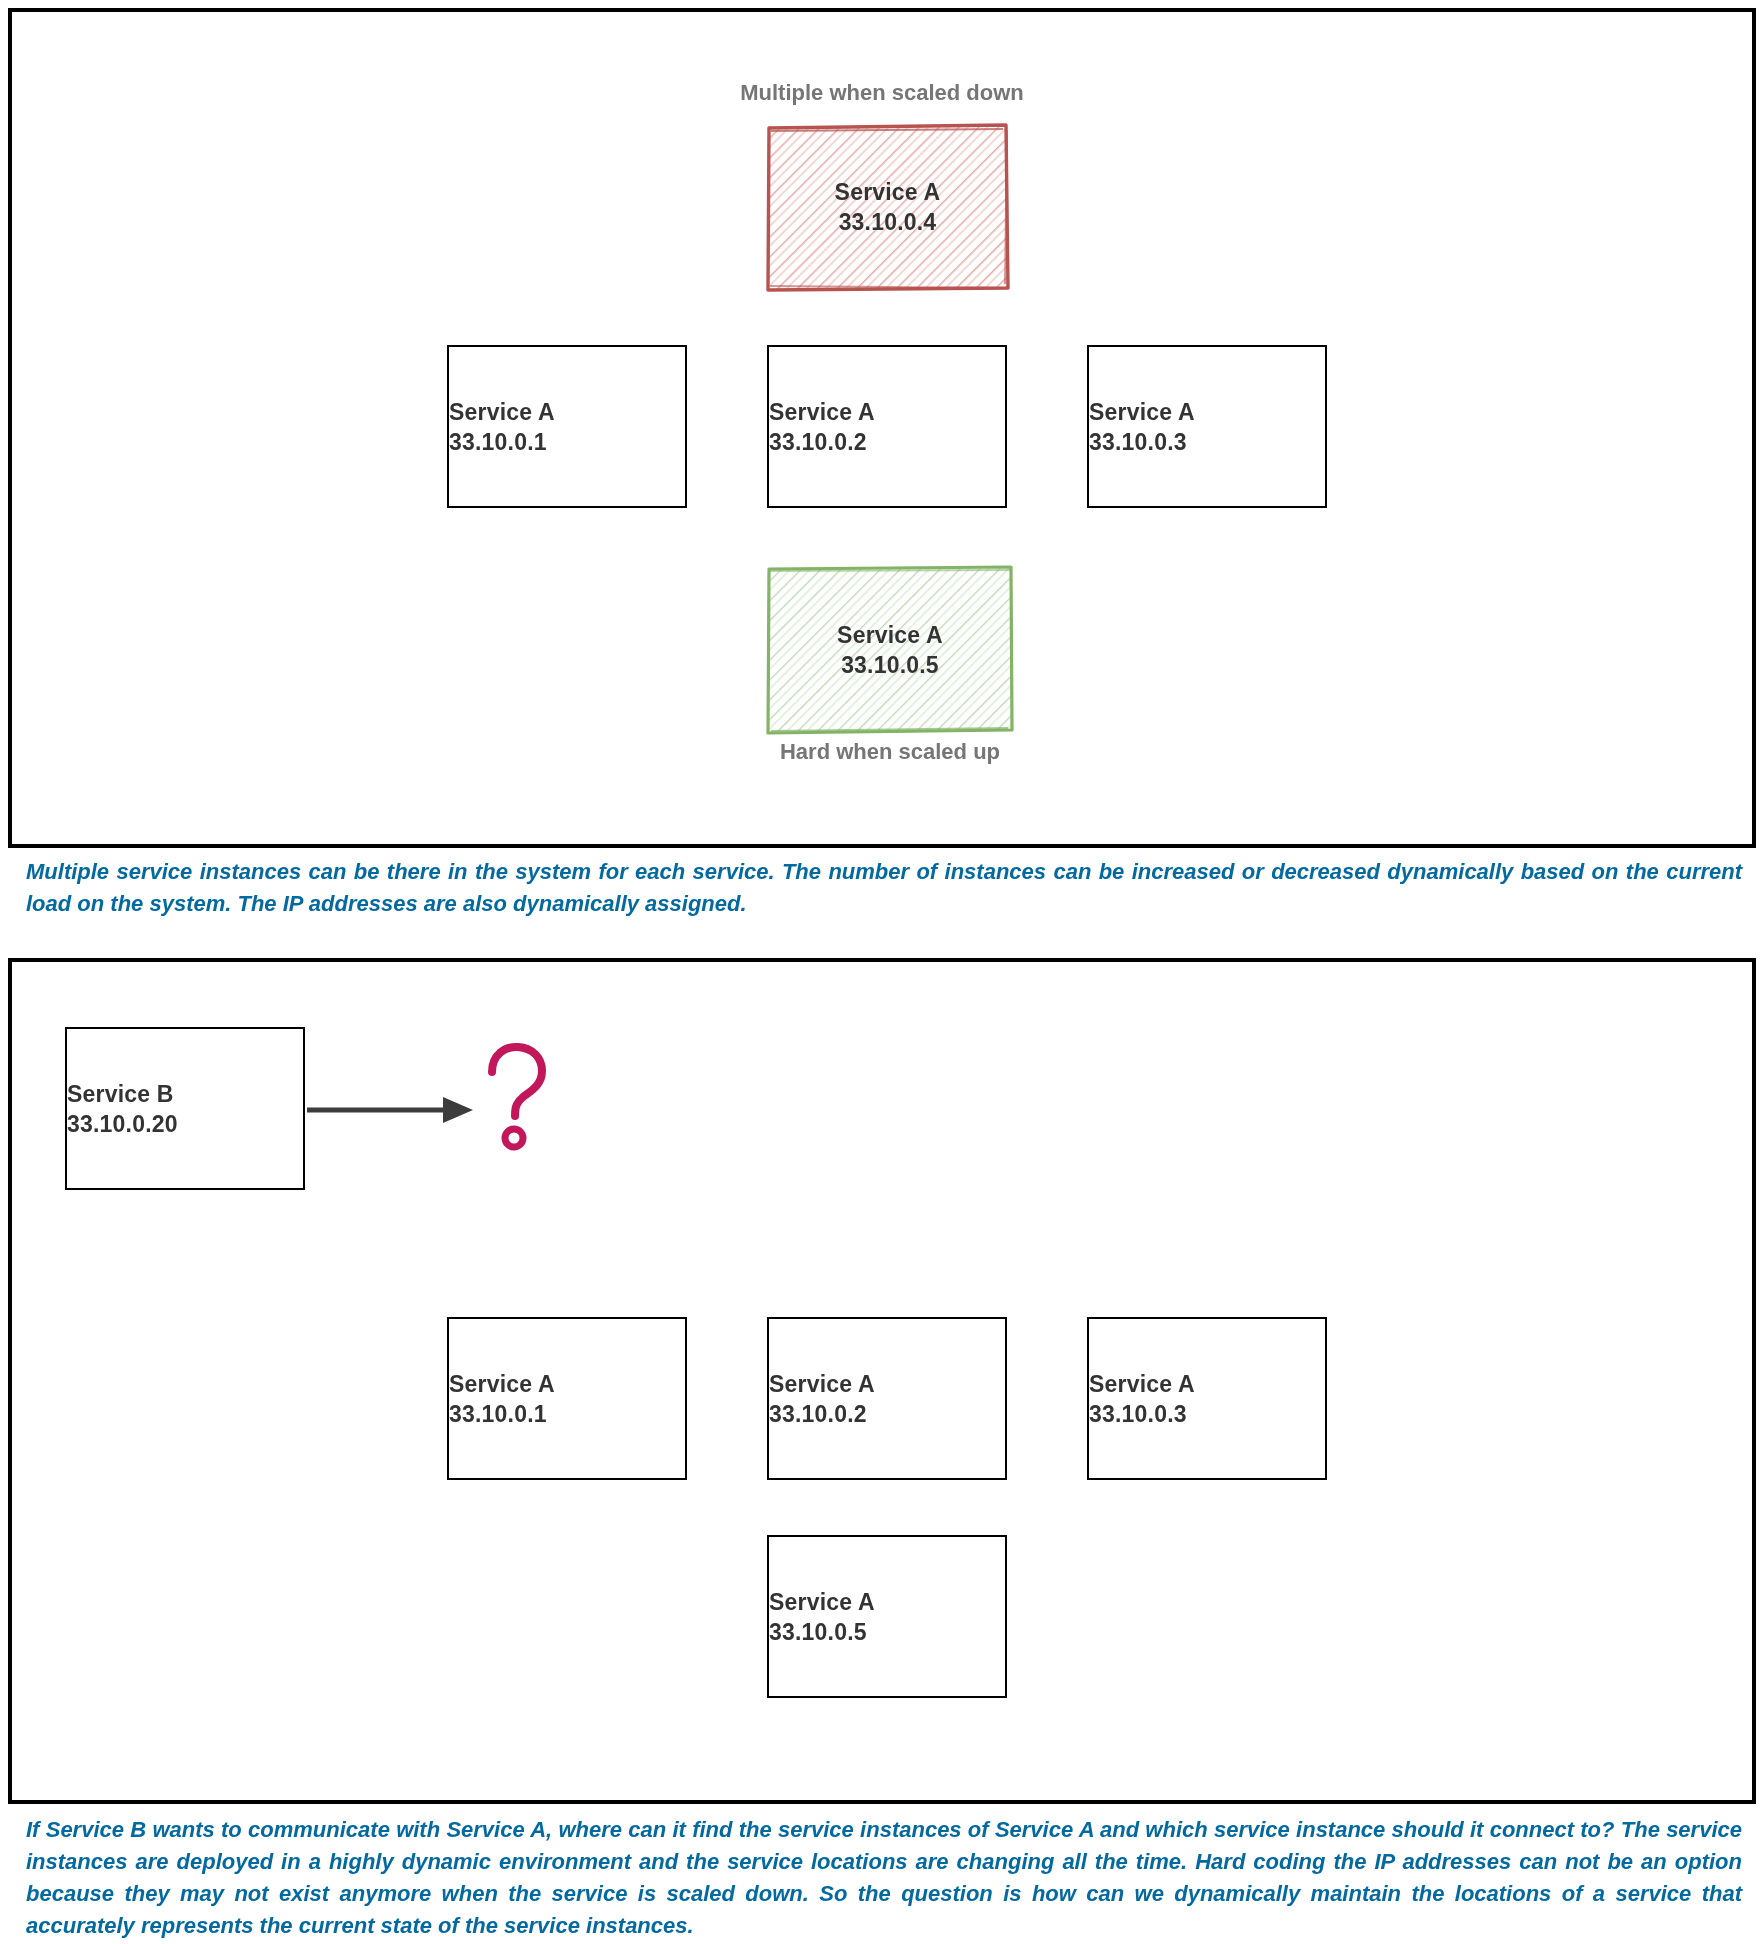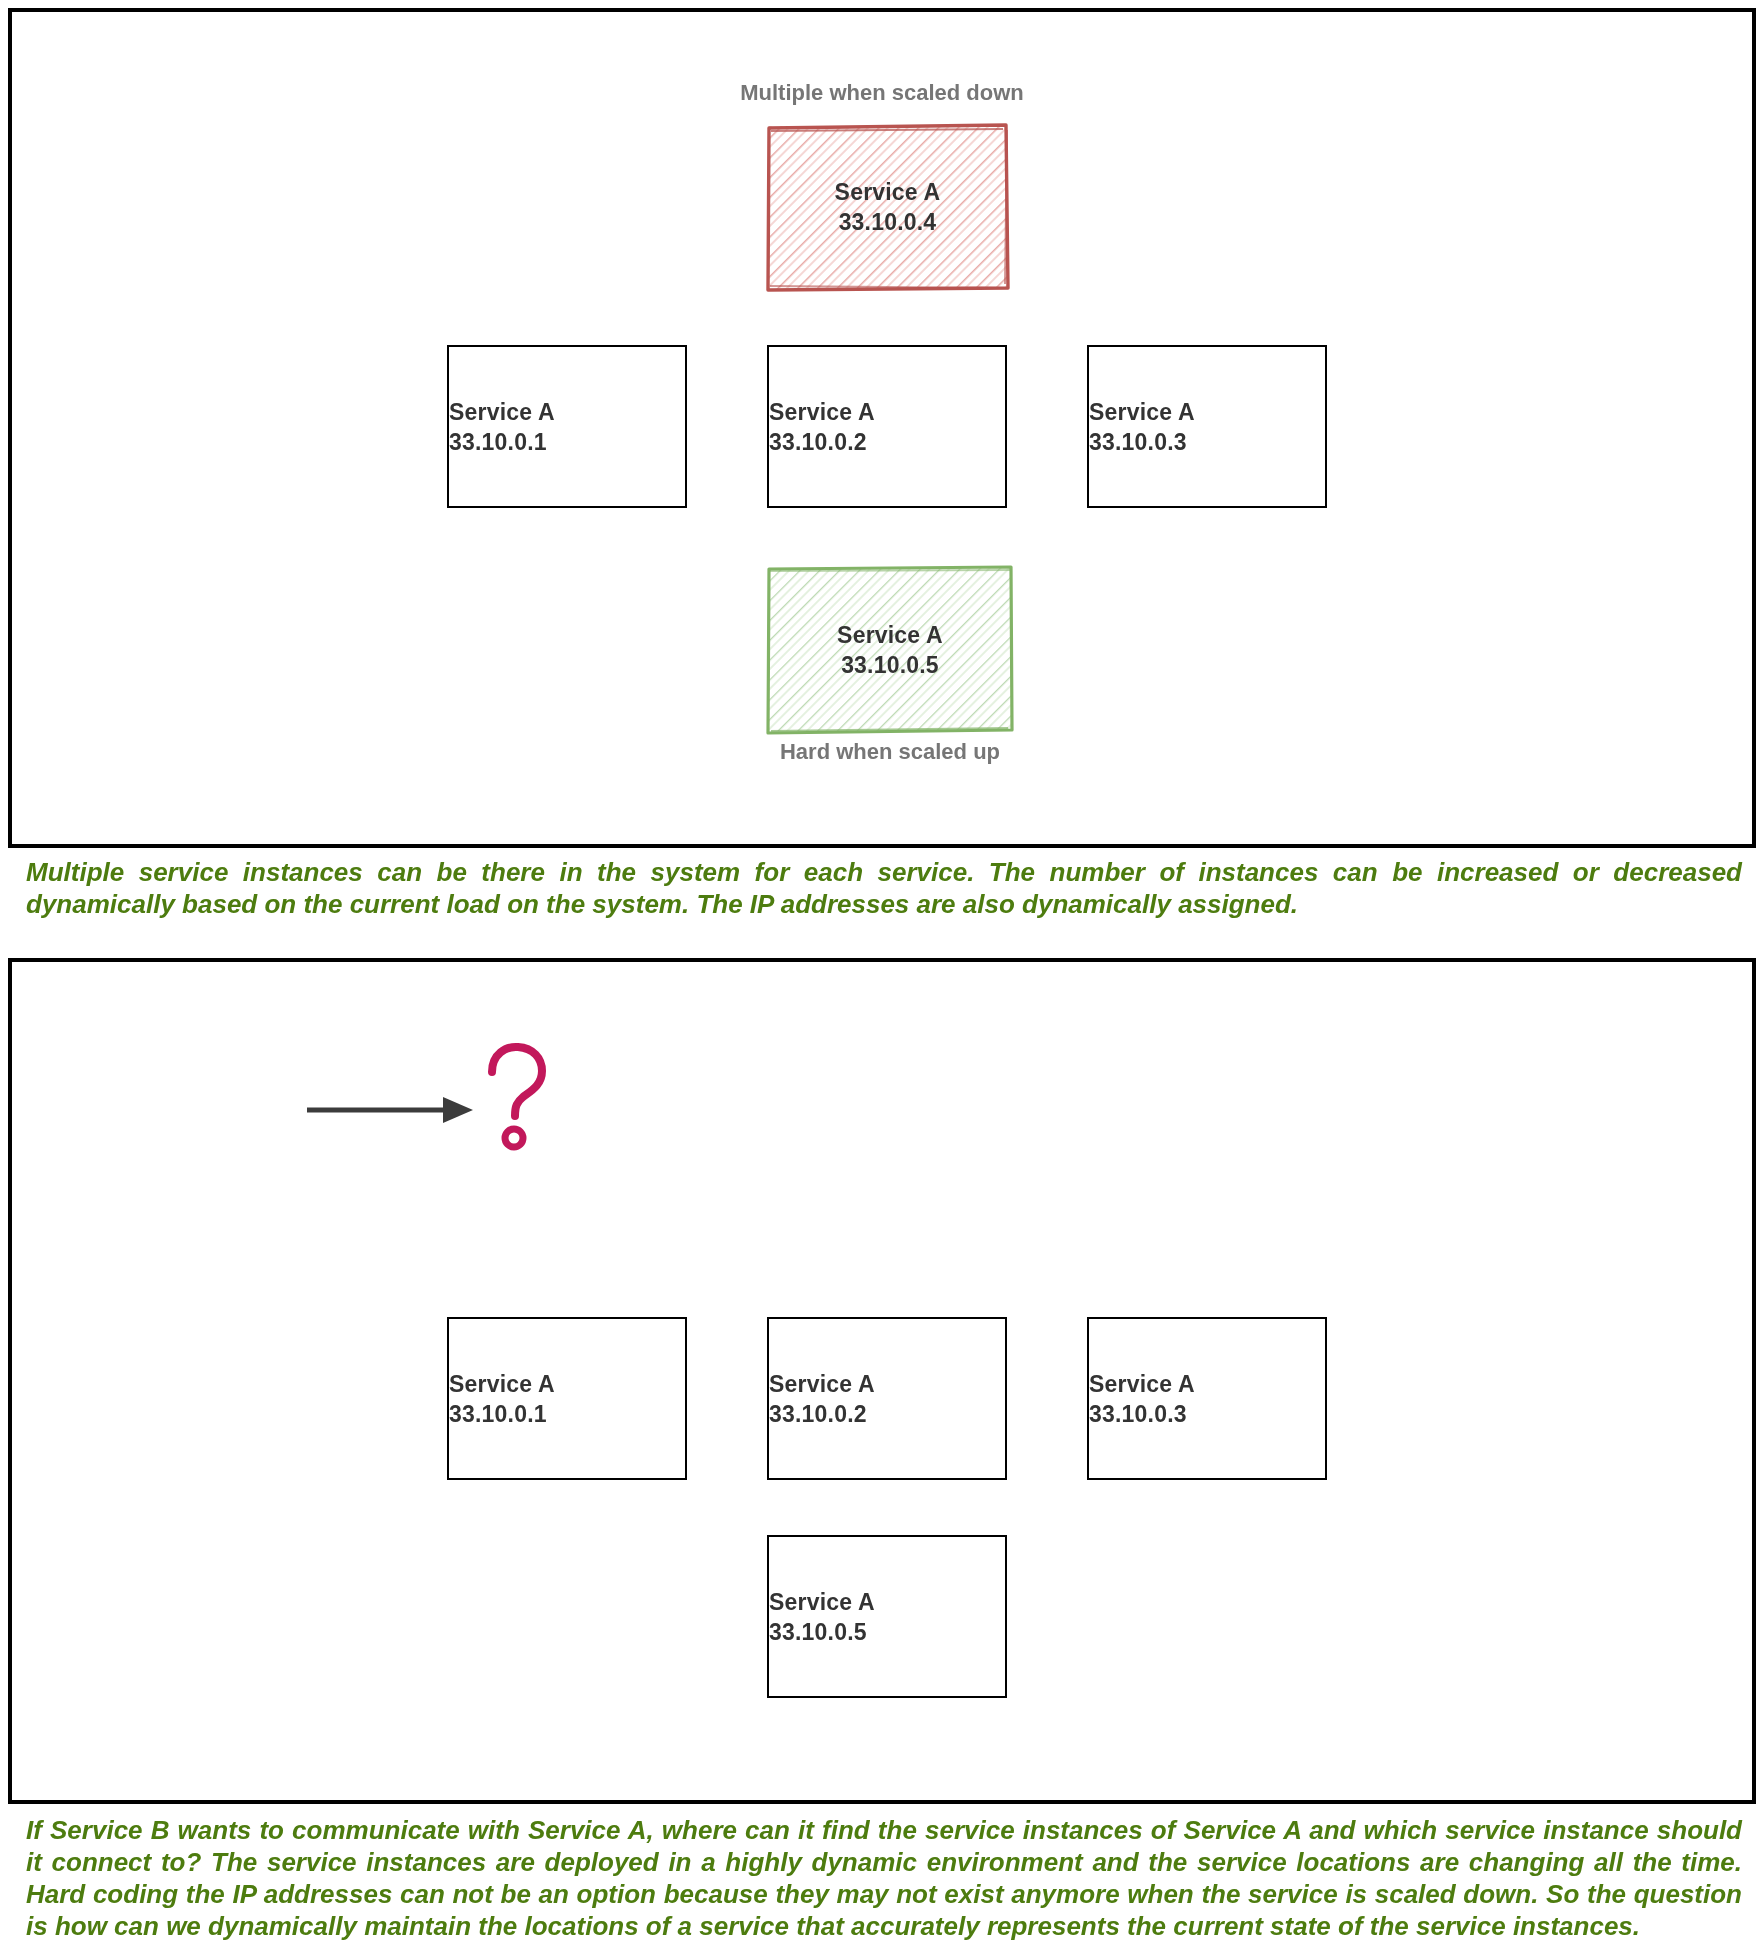--- a/index.html
+++ b/index.html
@@ -35,23 +35,23 @@
   #panel-bottom{ top: 958px;  width: 1748px; height: 846px; }
 
   
   .caption {
     position: absolute;
     left: 26px;
     width: 1716px;
     font-family: "Liberation Sans", sans-serif;
     font-style: italic;
     font-weight: bold;
-    font-size: 26px;
+    font-size: 22px;
     line-height: 32px;
-    color: #4d7c0f;
+    color: #0369a1;
     text-align: justify;
     text-justify: inter-word;
   }
   #caption-top    { top: 856px; }
   #caption-bottom { top: 1814px; }
 
   
   .svc-box {
     position: absolute;
     box-sizing: border-box;
@@ -175,20 +175,24 @@
       </div>
     </div>
 
     <div class="annot" id="annot-added" style="left:728px; top:727px; width:300px;">Hard when scaled up</div>
   </div>
 
   <div class="caption" id="caption-top">Multiple service instances can be there in the system for each service. The number of instances can be increased or decreased dynamically based on the current load on the system. The IP addresses are also dynamically assigned.</div>
 
   <div class="panel" id="panel-bottom">
 
+    <div class="svc-box" style="left:53px; top:65px; width:240px; height:163px;">
+      <div class="line">Service B</div>
+      <div class="line">33.10.0.20</div>
+    </div>
 
     <svg id="arrow-b-to-q" style="left:293px; top:118px; width:170px; height:60px;" viewBox="0 0 170 60">
       <line x1="2" y1="30" x2="140" y2="30" stroke="#3c3c3c" stroke-width="5"></line>
       <polygon points="138,17 168,30 138,43" fill="#3c3c3c"></polygon>
     </svg>
 
     <svg id="question-mark" style="left:468px; top:80px; width:70px; height:110px;" viewBox="0 0 70 110">
       <path d="M12,30 C12,12 26,4 38,5 C53,6 62,16 62,29 C62,43 51,49 43,55
                C37,60 35,64 35,74" fill="none" stroke="#c2185b" stroke-width="8" stroke-linecap="round" stroke-linejoin="round"></path>
       <circle cx="34" cy="96" r="9" fill="none" stroke="#c2185b" stroke-width="7"></circle>

